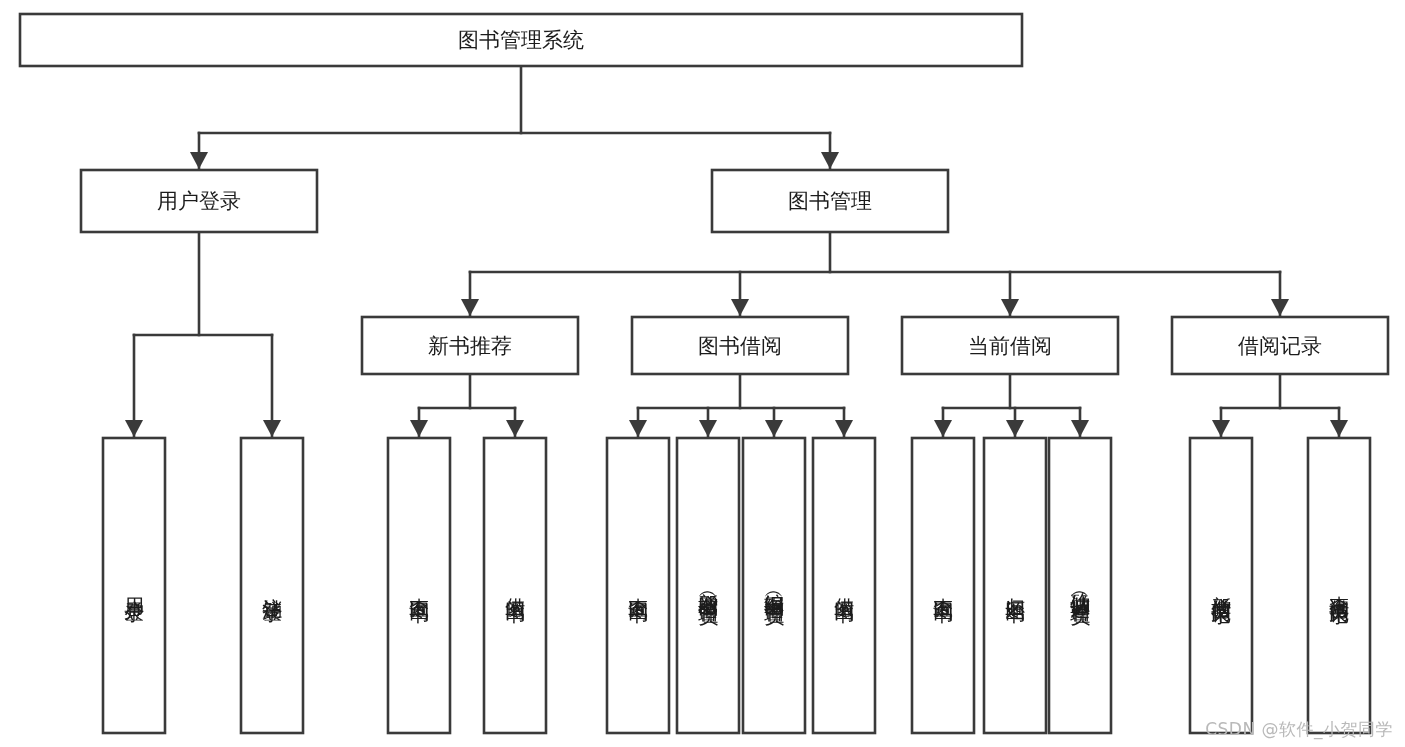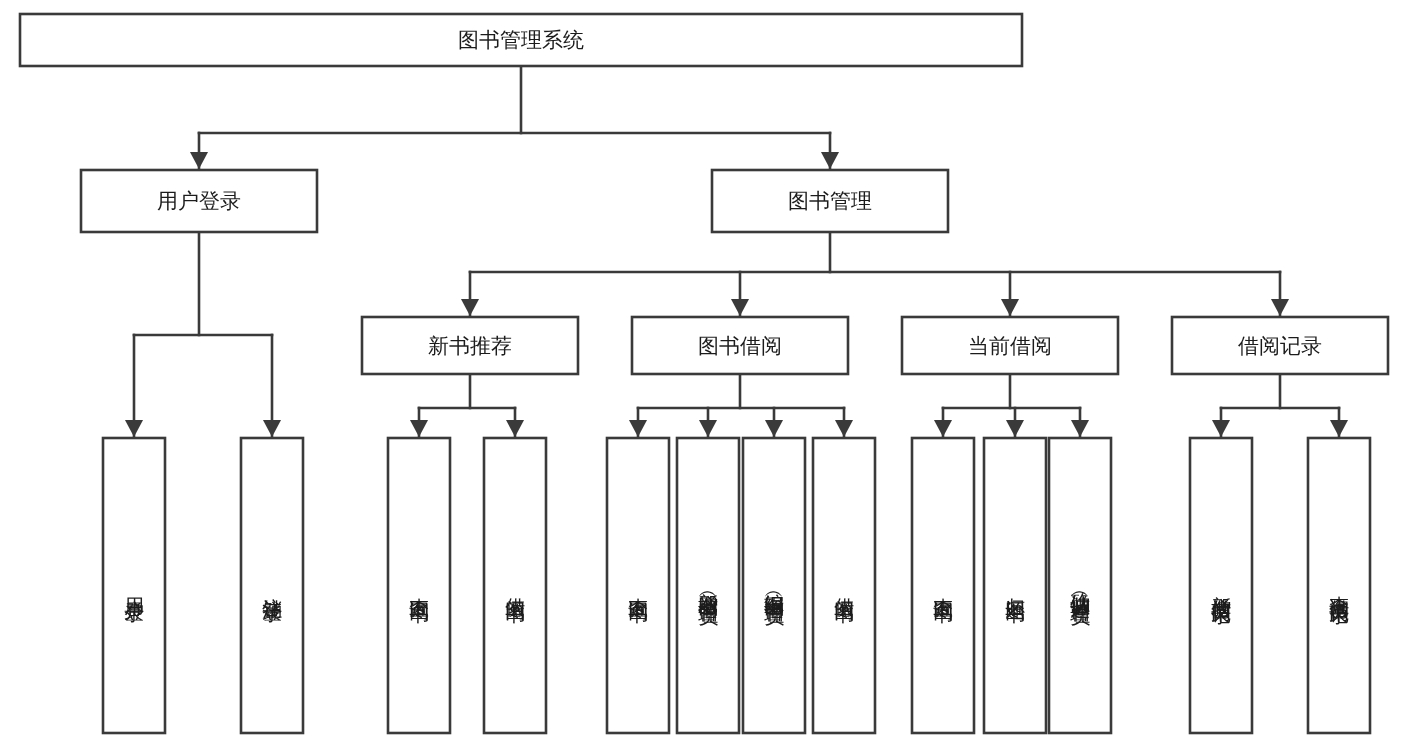--- a/index.html
+++ b/index.html
@@ -205,14 +205,15 @@
         <span class="leaf-label">确认归还（管理员）</span>
       </div>
       <div class="leaf-label-wrap" style="left: 1190px; top: 438px; width: 62px; height: 295px;">
         <span class="leaf-label">新增借阅记录</span>
       </div>
       <div class="leaf-label-wrap" style="left: 1308px; top: 438px; width: 62px; height: 295px;">
         <span class="leaf-label">查询借阅记录</span>
       </div>
     </div>
 
+  <div class="watermark">CSDN @软件_小贺同学</div>
 
 </div>
 
 </body></html>

